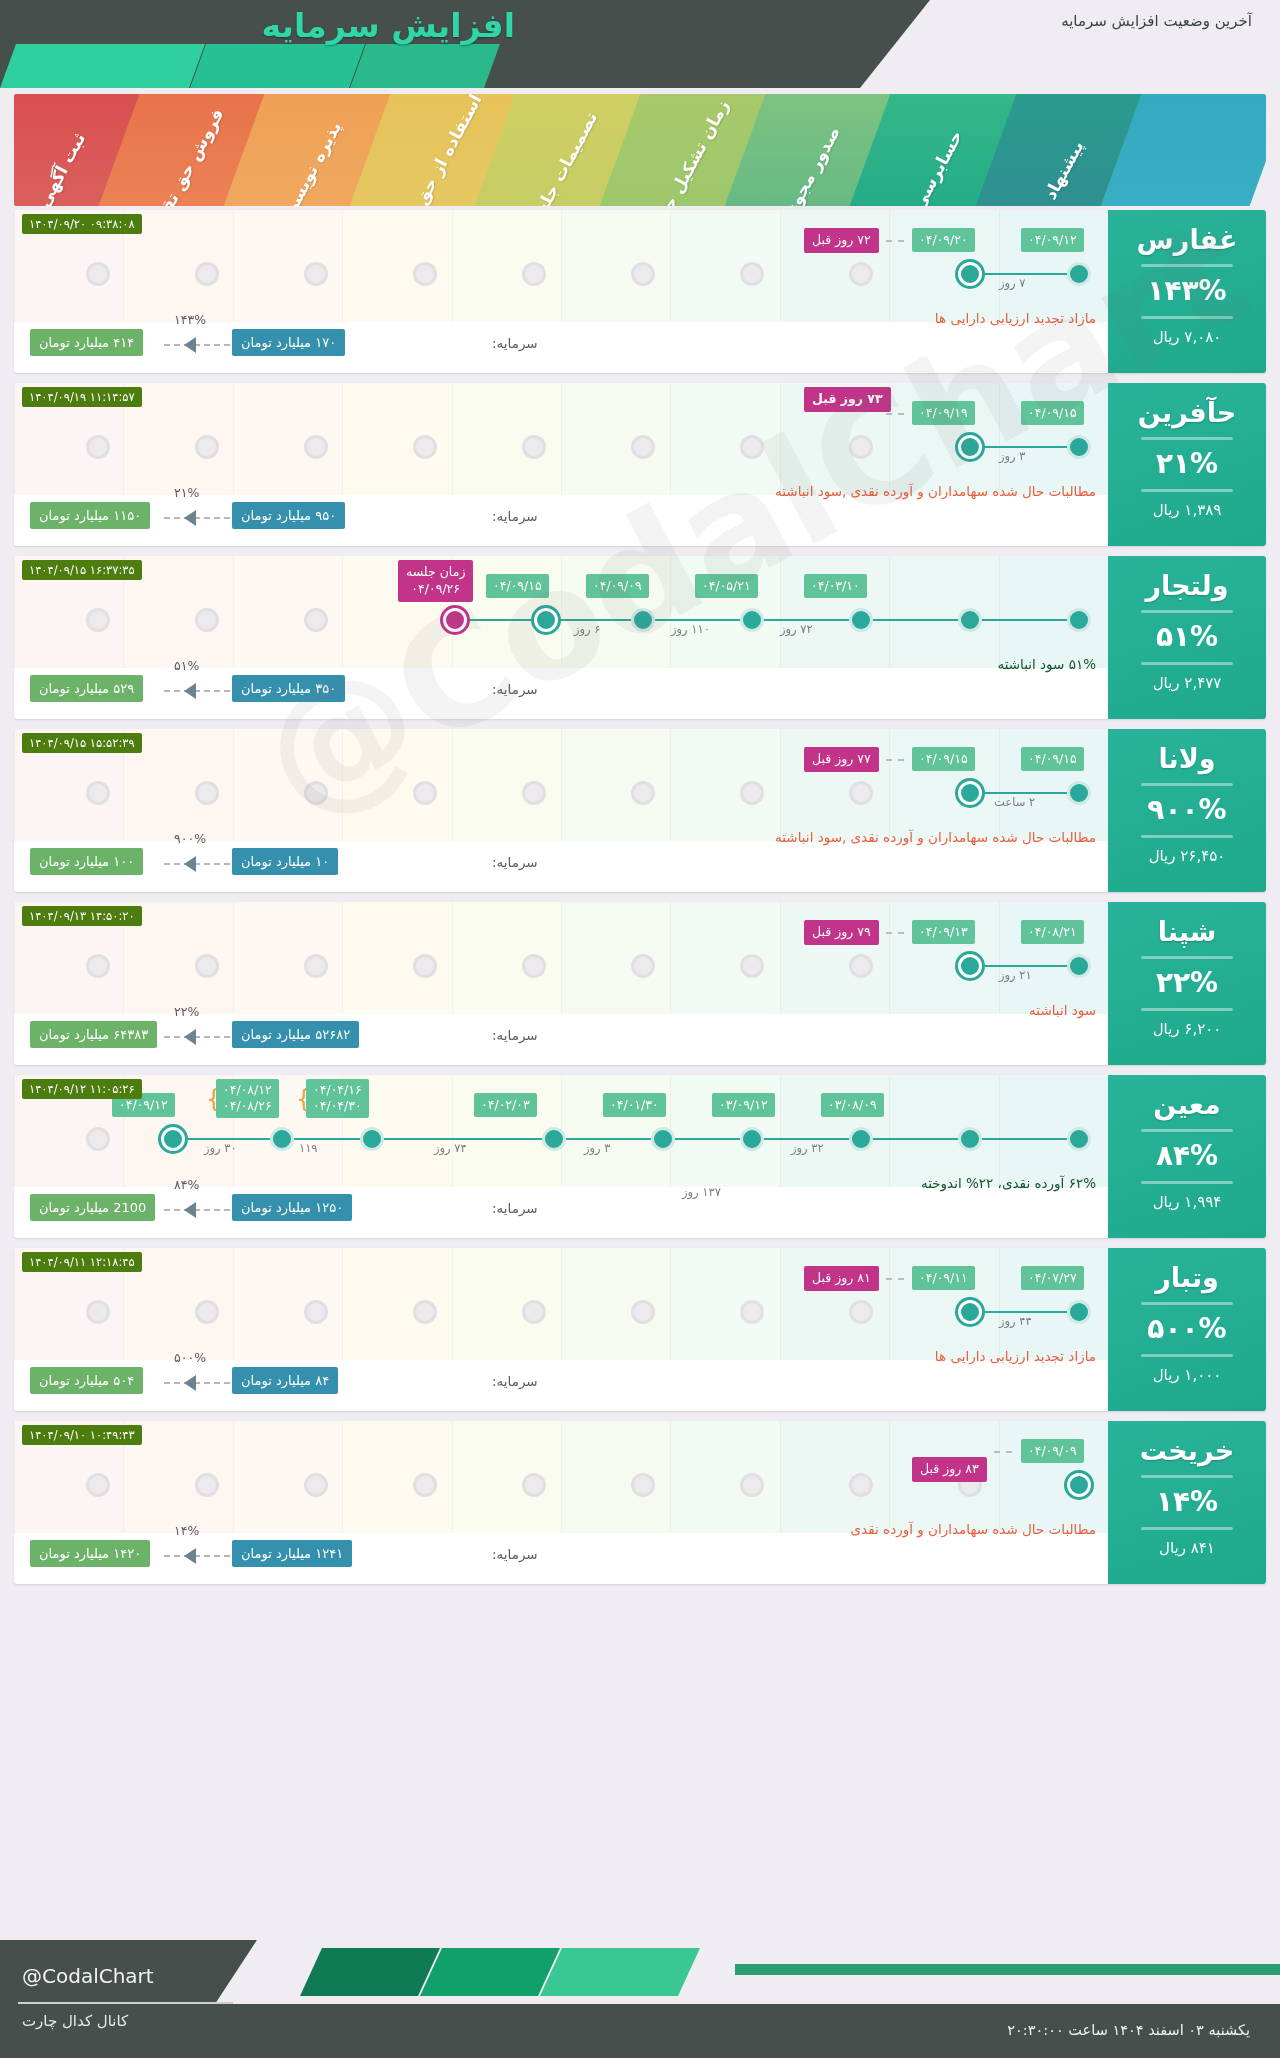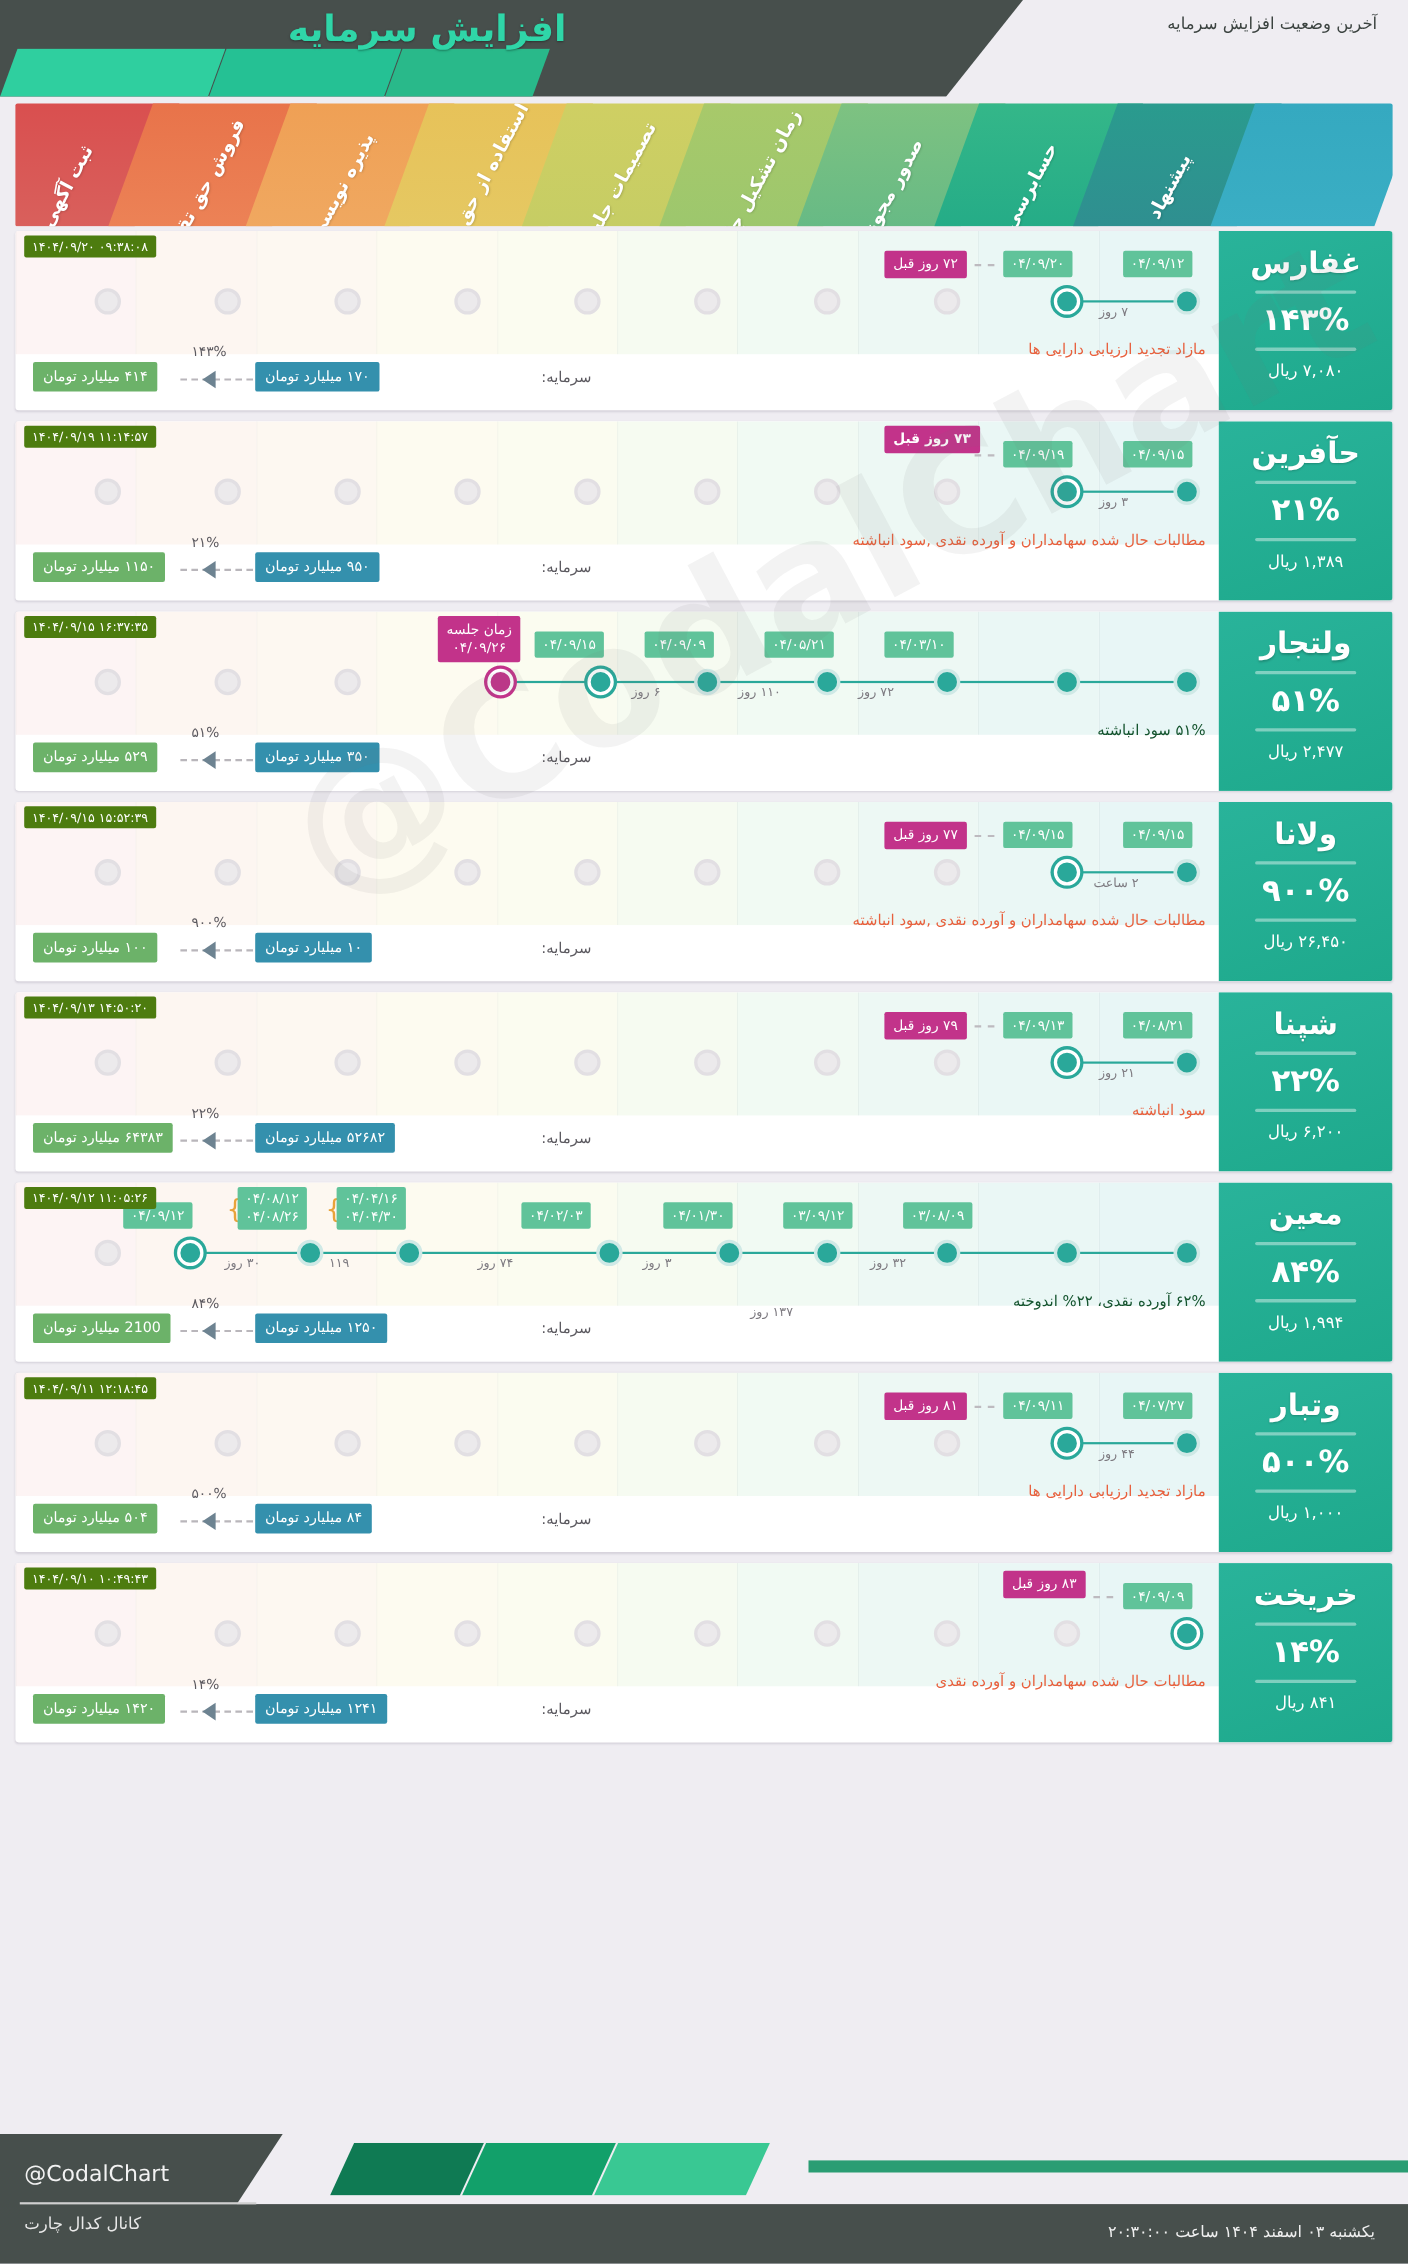--- a/index.html
+++ b/index.html
@@ -577,21 +577,21 @@
         <div class="node" style="left: 169px;"></div>
         <div class="node" style="left: 278px;"></div>
         <div class="node" style="left: 387px;"></div>
         <div class="node" style="left: 496px;"></div>
         <div class="node" style="left: 605px;"></div>
         <div class="node" style="left: 714px;"></div>
         <div class="node" style="left: 823px;"></div>
         <div class="node" style="left: 932px;"></div>
         <div class="node act" style="left: 1041px;"></div>
         <div class="datebox" style="left: 1007px; top: 18px;">۰۴/۰۹/۰۹</div>
-        <div class="magbox" style="left: 898px; top: 7px;">۸۳ روز قبل</div>
+        <div class="magbox" style="left: 898px; top: 36px;">۸۳ روز قبل</div>
         <div class="dash" style="left: 980px; top: 30px; width: 18px;"></div>
       </div>
       <div class="note" style="right: 170px;">مطالبات حال شده سهامداران و آورده نقدی</div>
       <div class="capwrap">
         <div class="caplabel" style="left: 478px;">سرمایه:</div>
         <div class="capblue" style="left: 218px;">۱۲۴۱ میلیارد تومان</div>
         <div class="arrowline" style="left: 150px; width: 66px;"></div>
         <div class="arrowhead" style="left: 170px;"></div>
         <div class="cappct" style="left: 160px;">۱۴%</div>
         <div class="capgreen">۱۴۲۰ میلیارد تومان</div>

